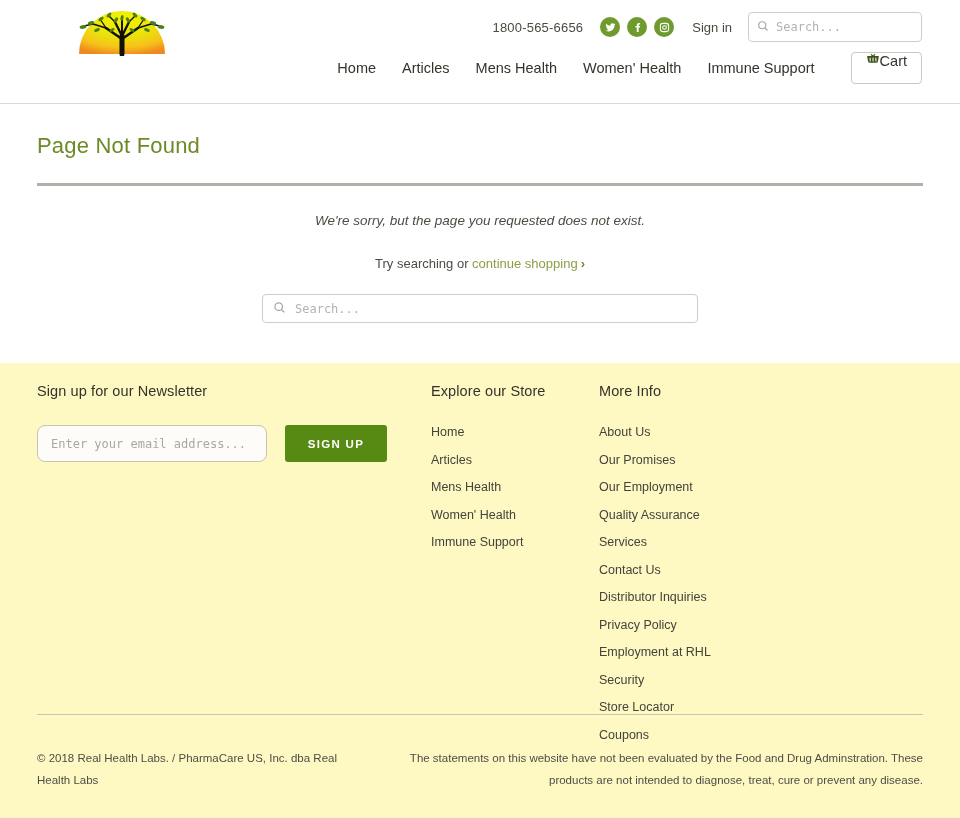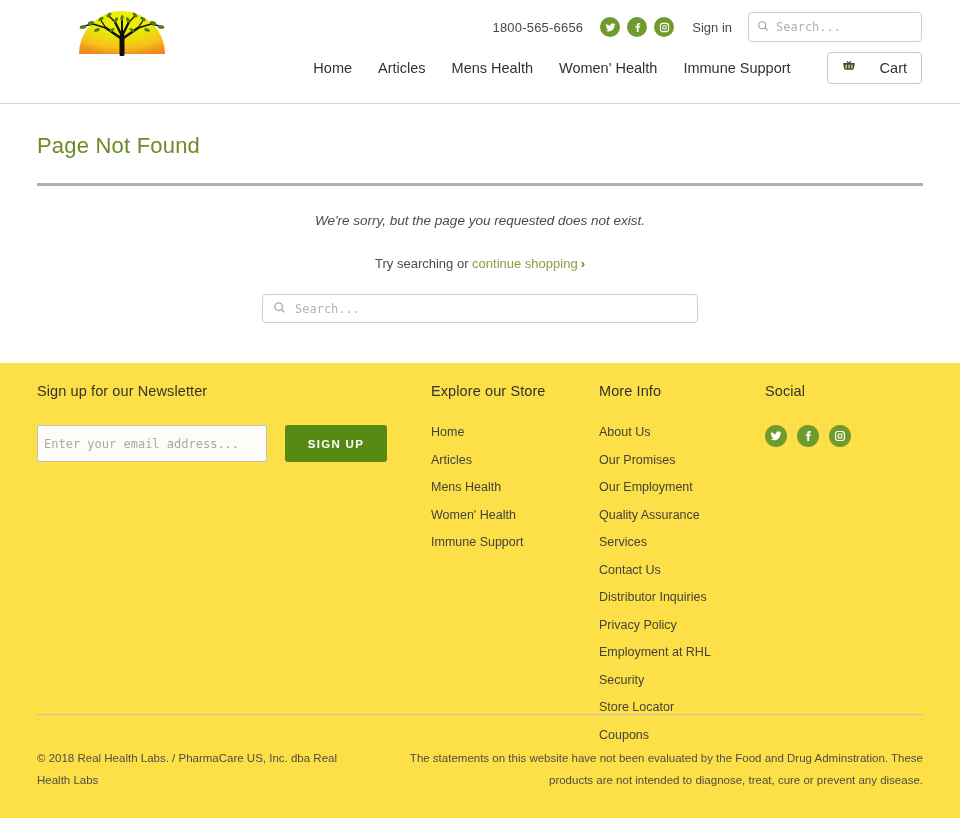--- a/index.html
+++ b/index.html
@@ -114,21 +114,21 @@
     margin-left: 26px;
     white-space: nowrap;
   }
   .mainnav a.navlink:first-child { margin-left: 0; }
   .cart-btn {
     margin-left: 36px;
     border: 1px solid #c9c9c3;
     border-radius: 4px;
     height: 32px;
     padding: 0 14px;
-    display: flex; align-items: center; gap: 24px;
+    display: flex; align-items: flex-start; gap: 0;
     background: #fff;
     text-decoration: none;
     color: #33332c;
     font-size: 14.5px;
     cursor: pointer;
   }
 
   
   .main {
     padding: 0 37px;
@@ -177,21 +177,21 @@
   .main-search .mag { margin-right: 9px; flex: 0 0 auto; }
   .main-search input {
     border: 0; outline: 0; background: transparent;
     font-family: "DejaVu Sans Mono", monospace;
     font-size: 12px; color: #9a9a94; width: 100%;
   }
   .main-search input::placeholder { color: #b3b3ad; }
 
   
   .footer {
-    background: #fde047;
+    background: #fef9c3;
     padding: 0 37px;
     height: 455px;
     position: relative;
   }
   .footer-cols {
     display: flex;
     padding-top: 20px;
   }
   .col-newsletter { width: 394px; flex: 0 0 394px; }
   .col-store { width: 168px; flex: 0 0 168px; }
@@ -209,23 +209,23 @@
     display: block;
     font-size: 12.5px;
     color: #43433c;
     text-decoration: none;
     margin-bottom: 13.5px;
   }
   .news-form { display: flex; align-items: stretch; gap: 0; }
   .news-input {
     width: 230px; height: 37px;
     border: 1px solid #c8c2b5;
-    border-radius: 2px;
+    border-radius: 8px;
     background: #fdfcf9;
-    padding: 0 6px;
+    padding: 0 13px;
     font-family: "DejaVu Sans Mono", monospace;
     font-size: 12px;
     color: #8d8d86;
     outline: none;
   }
   .news-input::placeholder { color: #a9a9a2; }
   .signup-btn {
     margin-left: 18px;
     width: 102px; height: 37px;
     background: #578a13;
@@ -428,41 +428,19 @@
       <a class="fcol-link" href="#">Services</a>
       <a class="fcol-link" href="#">Contact Us</a>
       <a class="fcol-link" href="#">Distributor Inquiries</a>
       <a class="fcol-link" href="#">Privacy Policy</a>
       <a class="fcol-link" href="#">Employment at RHL</a>
       <a class="fcol-link" href="#">Security</a>
       <a class="fcol-link" href="#">Store Locator</a>
       <a class="fcol-link" href="#">Coupons</a>
     </div>
 
-    <div class="col-social">
-      <h3 class="fcol-title">Social</h3>
-      <div class="social-foot">
-        <a class="social-badge-lg" href="#">
-          <svg width="12" height="12" viewBox="0 0 24 24" fill="#fff">
-              <path d="M23 4.9a9 9 0 0 1-2.6.7 4.5 4.5 0 0 0 2-2.5 9 9 0 0 1-2.9 1.1 4.5 4.5 0 0 0-7.7 4.1A12.8 12.8 0 0 1 2.5 3.6a4.5 4.5 0 0 0 1.4 6 4.4 4.4 0 0 1-2-.6v.1a4.5 4.5 0 0 0 3.6 4.4 4.5 4.5 0 0 1-2 .1 4.5 4.5 0 0 0 4.2 3.1A9 9 0 0 1 1 18.6a12.7 12.7 0 0 0 6.9 2c8.3 0 12.8-6.9 12.8-12.8v-.6A9.2 9.2 0 0 0 23 4.9z"></path>
-            </svg>
-        </a>
-        <a class="social-badge-lg" href="#">
-          <svg width="12" height="12" viewBox="0 0 24 24" fill="#fff">
-              <path d="M14.5 8.5V6.8c0-.8.2-1.3 1.4-1.3h1.8V2.2A24 24 0 0 0 15 2c-2.7 0-4.5 1.6-4.5 4.6v1.9H7.6v3.6h2.9V22h3.9v-9.9h2.8l.4-3.6z"></path>
-            </svg>
-        </a>
-        <a class="social-badge-lg" href="#">
-          <svg width="12" height="12" viewBox="0 0 24 24" fill="none" stroke="#fff" stroke-width="2.2">
-              <rect x="3" y="3" width="18" height="18" rx="5"></rect>
-              <circle cx="12" cy="12" r="4"></circle>
-              <circle cx="17.5" cy="6.5" r="1.1" fill="#fff" stroke="none"></circle>
-            </svg>
-        </a>
-      </div>
-    </div>
   </div>
 
   <div class="footer-bottom">
     <div class="copyright"><a href="#">© 2018 Real Health Labs.</a><span> / PharmaCare US, Inc. dba Real Health Labs</span></div>
     <div class="disclaimer">The statements on this website have not been evaluated by the Food and Drug Adminstration. These products are not intended to diagnose, treat, cure or prevent any disease.</div>
   </div>
 </div>
 
 </body></html>

